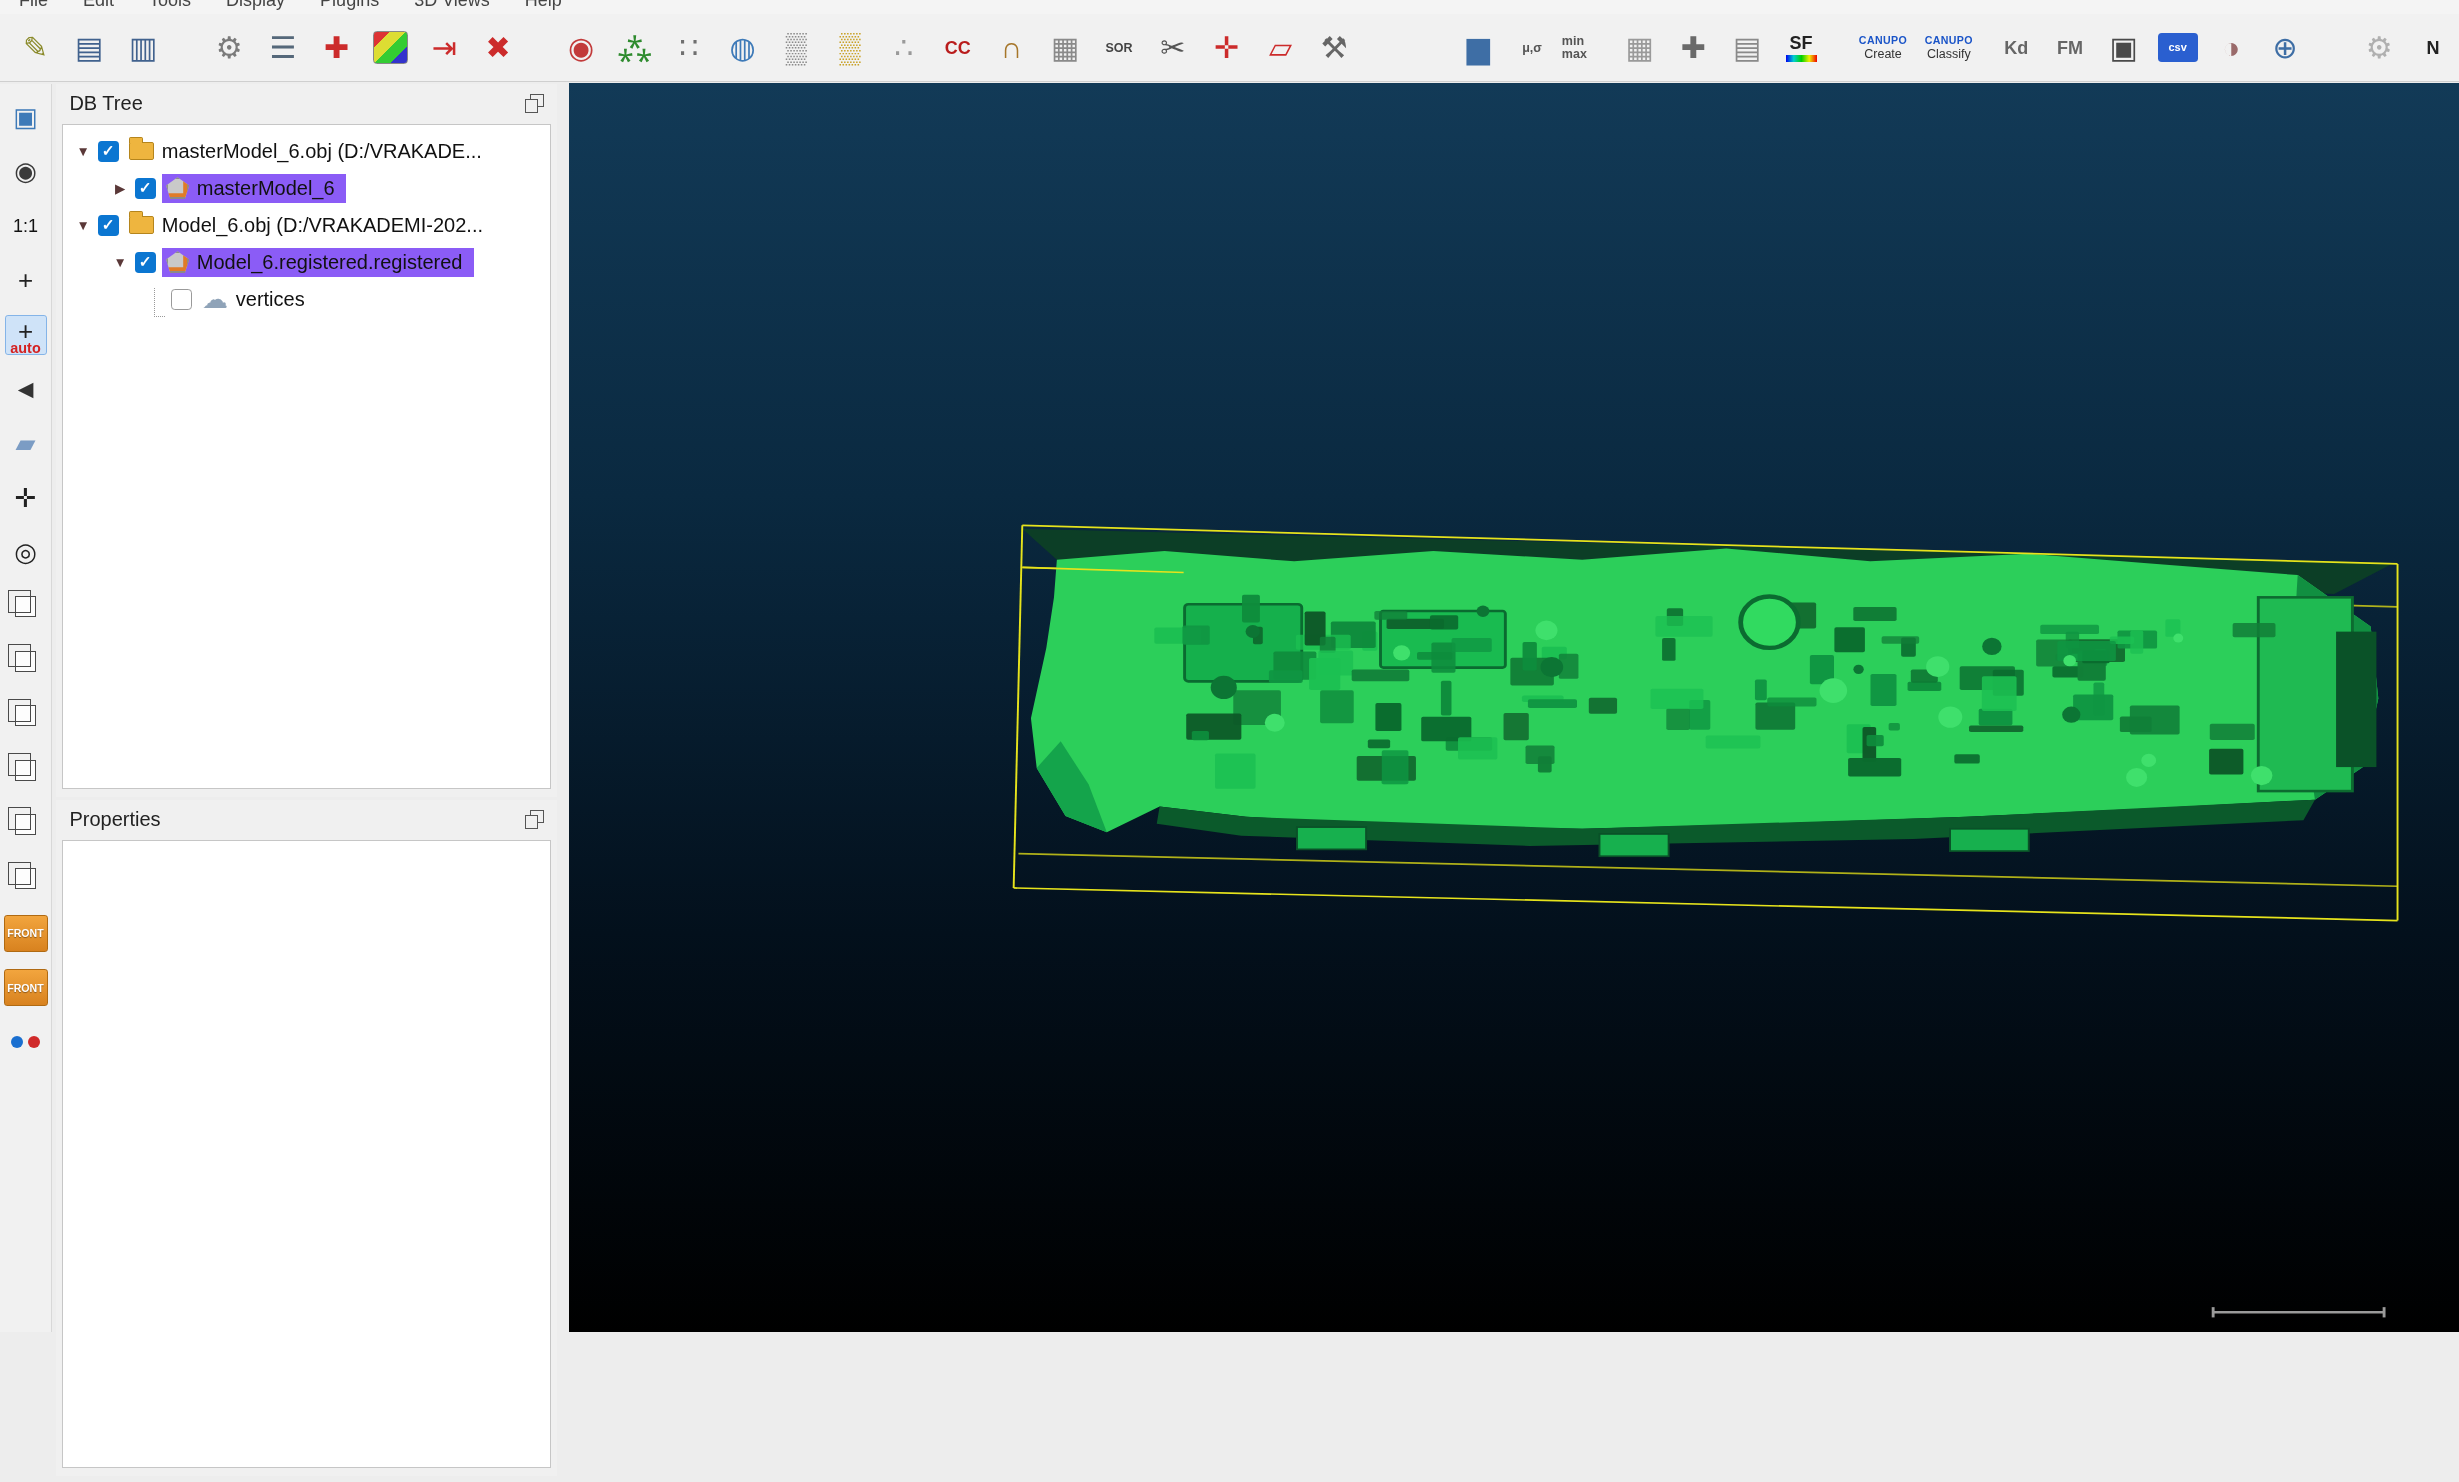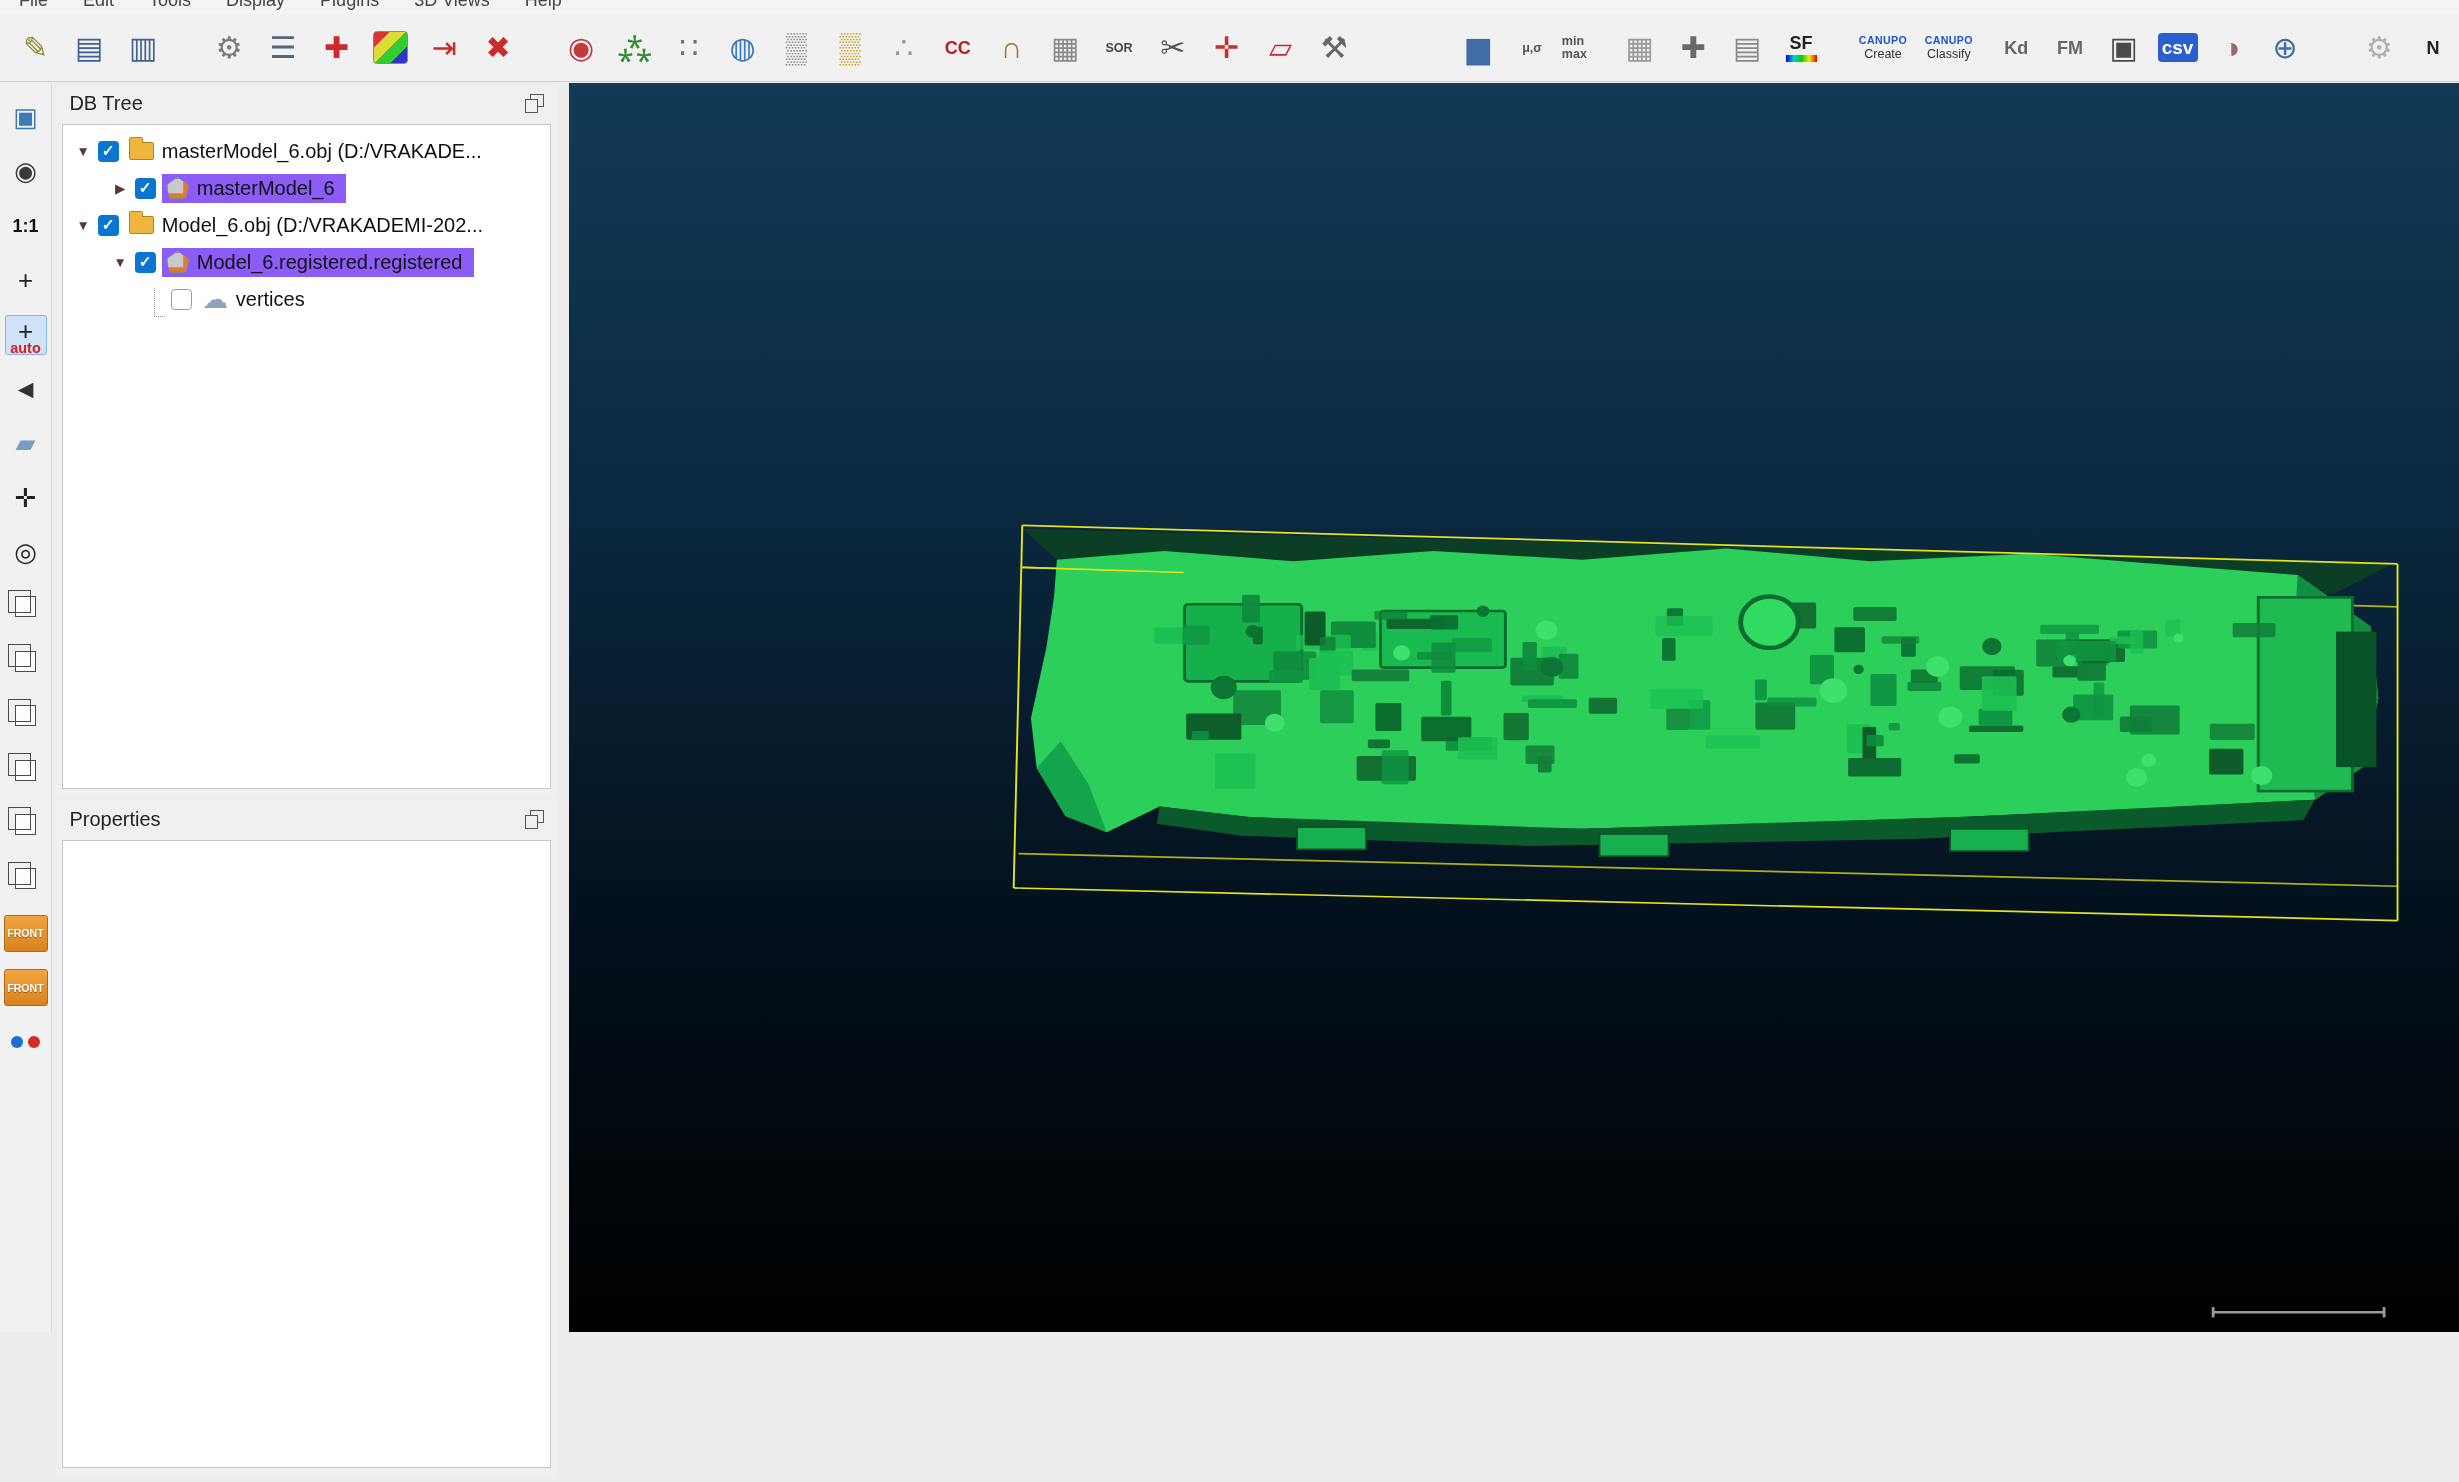--- a/index.html
+++ b/index.html
@@ -9,31 +9,31 @@
 
 #menubar{position:absolute;top:0;left:0;right:0;height:14.4px;background:#f4f4f4;overflow:hidden;display:flex;gap:35px;padding-left:19px}
 #menubar .mi{font-size:18px;color:#444;margin-top:-9.6px;white-space:nowrap}
 
 
 #toolbar{position:absolute;top:14.4px;left:0;right:0;height:68px;background:#f1f1f1;border-bottom:1px solid #cfcfcf;display:flex;align-items:center;overflow:hidden}
 .tgroup{display:flex;align-items:center;gap:5.8px;flex:0 0 auto}
 .tbtn{width:48px;height:54px;display:flex;flex-direction:column;align-items:center;justify-content:center;font-size:30px;border-radius:3.8px;line-height:1}
 .tbtn.texty{font-size:18px;font-weight:bold}
 .tbtn.small span{font-size:12.5px;font-weight:bold}
-.tbtn .tile{display:flex;align-items:center;justify-content:center;width:40px;height:29px;border-radius:3.8px;font-size:19px;font-weight:bold}
+.tbtn .tile{display:flex;align-items:center;justify-content:center;width:40px;height:29px;border-radius:3.8px;font-size:11px;font-weight:bold}
 .tbtn .tile.rainbow{width:35px;height:33px;background:linear-gradient(135deg,#d33 0 25%,#dd3 25% 50%,#3c3 50% 75%,#33c 75% 100%);border:1px solid #888}
 .tbtn.canupo{width:60px}
 .tbtn .cl1{font-size:10.6px;font-weight:bold;color:#1a54c8;letter-spacing:0.4px}
 .tbtn .cl2{font-size:12.5px;color:#333;margin-top:2.9px}
 .sfbar{width:31px;height:6.7px;margin-top:2.9px;background:linear-gradient(90deg,#0000f0,#00d0d0,#00d000,#f0f000,#f00000)}
 
 
 #left-toolbar{position:absolute;left:0;top:84px;bottom:0;width:52px;background:#f1f1f1;border-right:1px solid #d8d8d8;display:flex;flex-direction:column;align-items:center;padding-top:13.4px;gap:14.4px;overflow:hidden}
 .ltbtn{width:42px;height:40px;display:flex;flex-direction:column;align-items:center;justify-content:center;font-size:26px;color:#333;flex:0 0 auto}
-.ltbtn.texty{font-size:18px;font-weight:bold;color:#111}
+.ltbtn.texty{font-size:18px;font-weight:normal;color:#111}
 .ltbtn.active{background:#cfe3f8;border:1px solid #84b4e8;border-radius:2.9px}
 .ltbtn .sub{font-size:14.4px;font-weight:bold;color:#d42222;line-height:10.6px;margin-top:-3.8px}
 .cubeicon{width:21px;height:21px;border:1.9px solid #4a4a4a;position:relative;background:#fdfdfd}
 .cubeicon::after{content:'';position:absolute;left:-7.7px;top:-7.7px;width:21px;height:21px;border:1.9px solid #4a4a4a}
 .orangetile{width:44px;height:37px;background:linear-gradient(180deg,#f2a53e,#d8821f);border:1px solid #b06a12;border-radius:2.9px;display:flex;align-items:center;justify-content:center;color:#fff;font-size:10.6px;font-weight:bold;text-shadow:0 1px 1px rgba(0,0,0,.4)}
 .dotpair{display:flex;gap:4.8px}
 .dotpair i{width:12.5px;height:12.5px;border-radius:50%}
 
 
 .panel{position:absolute;background:#f0f0f0}

